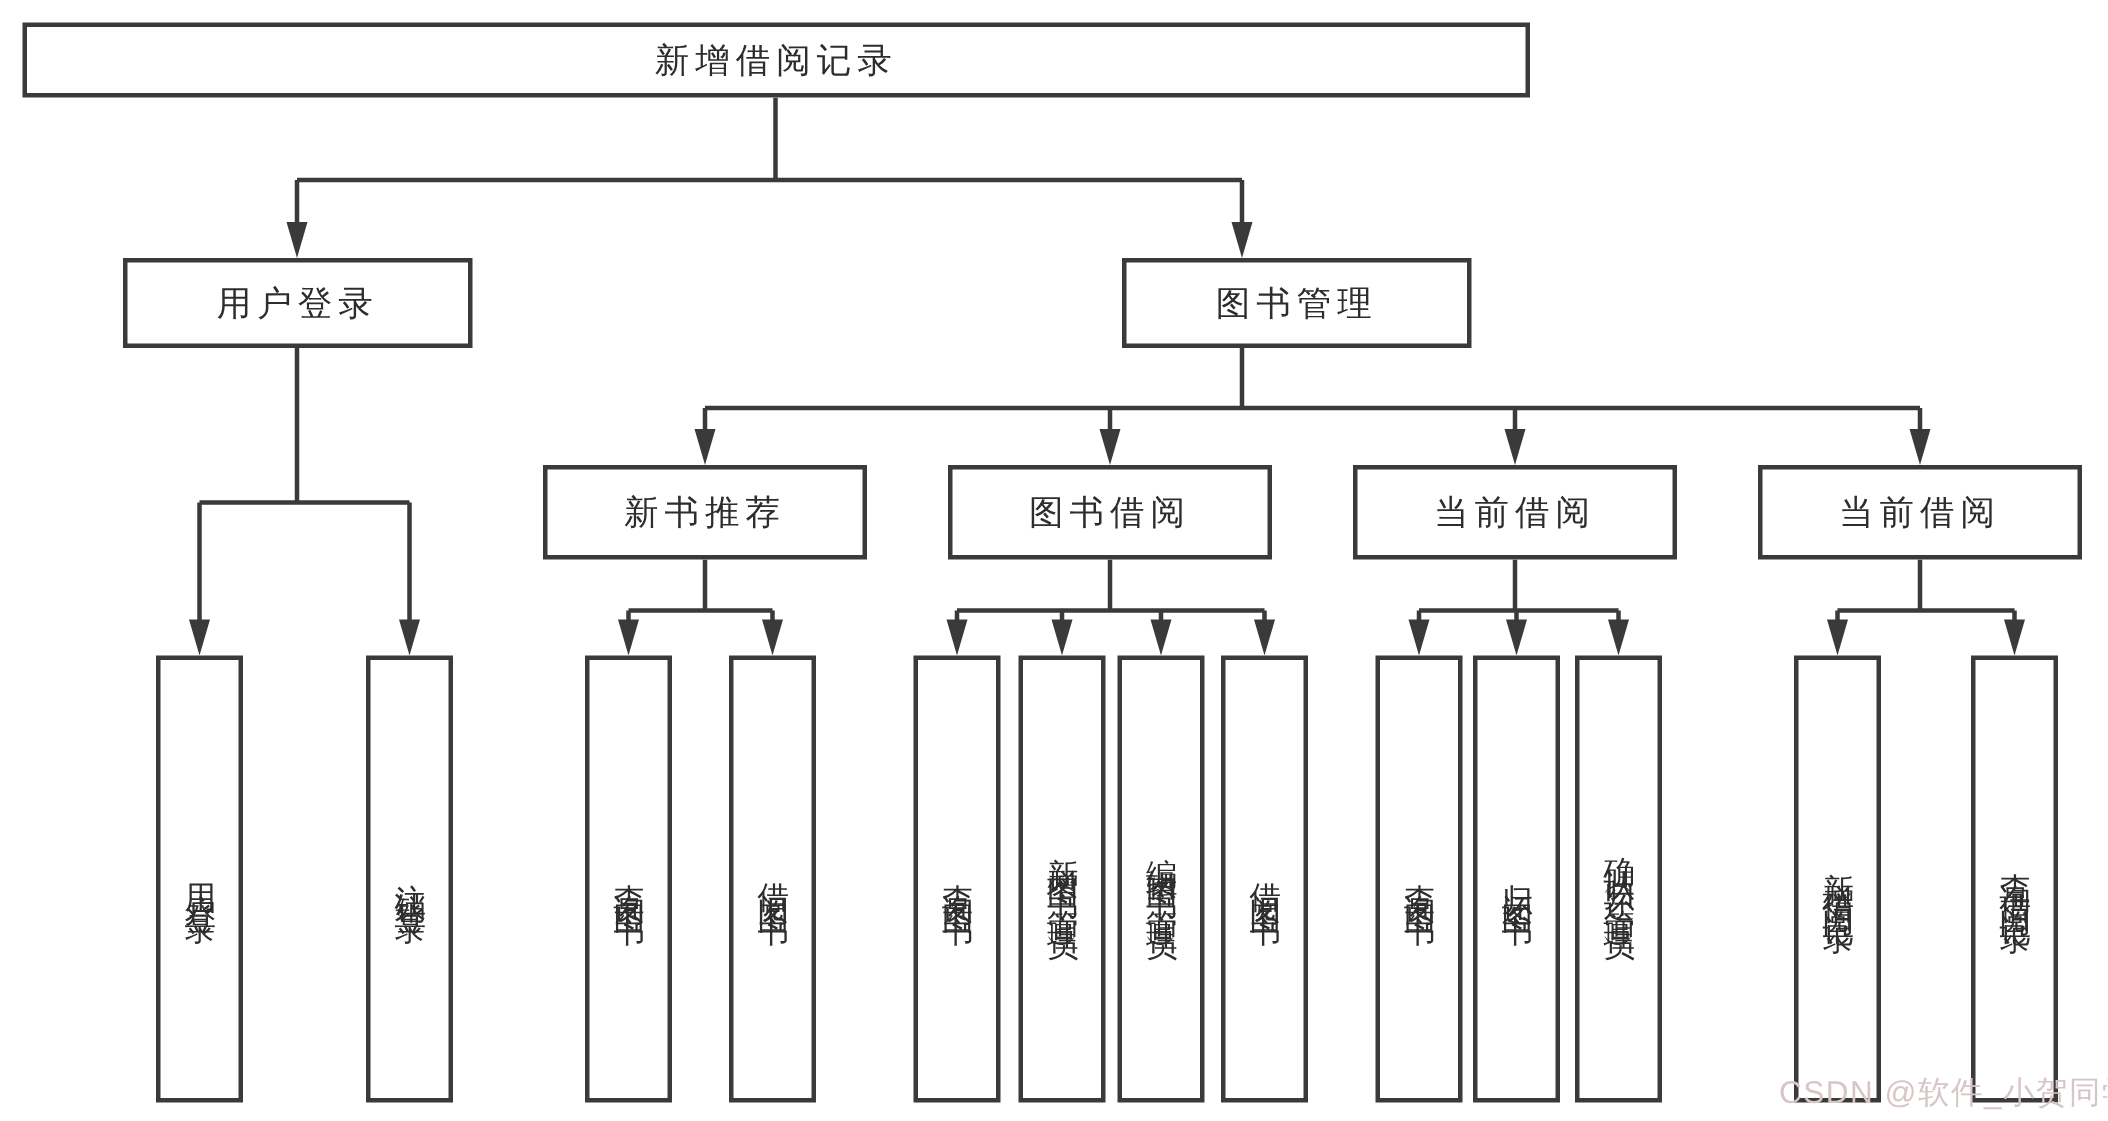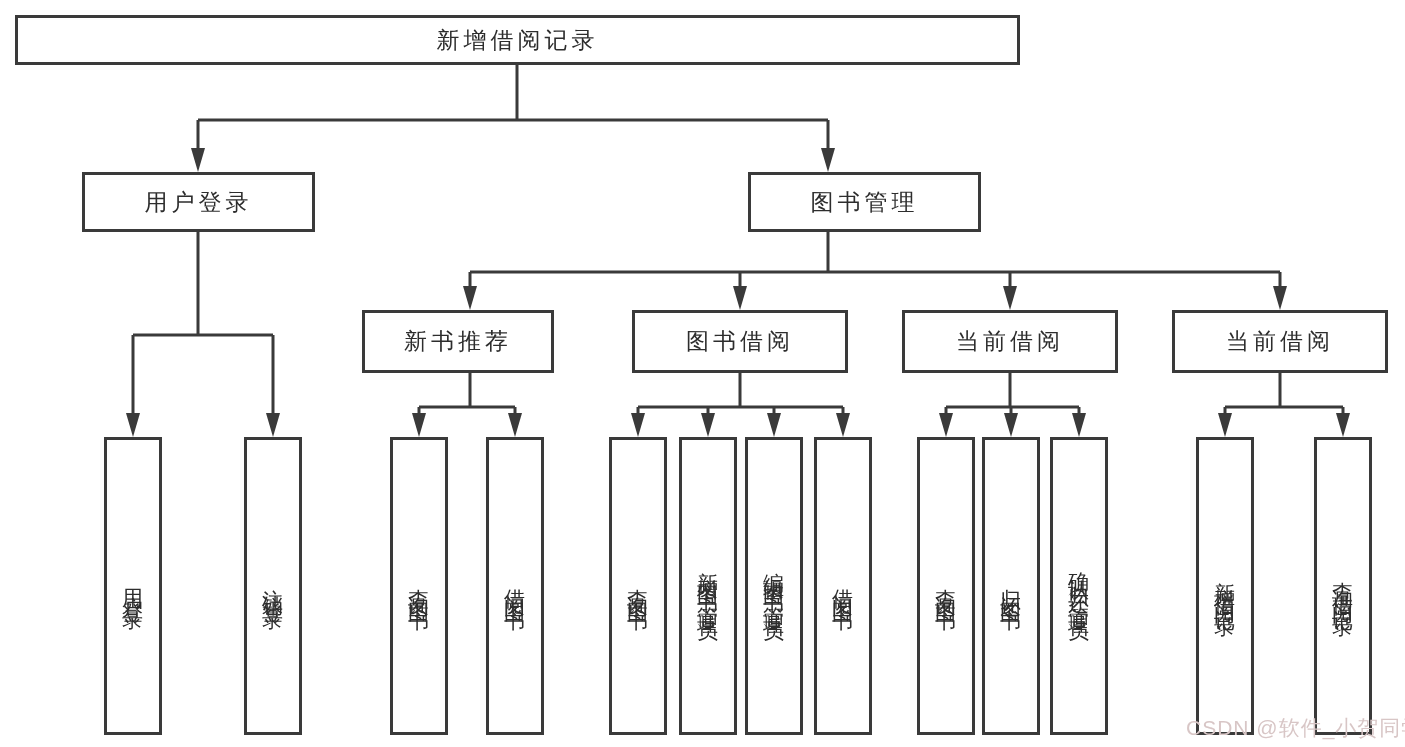--- a/index.html
+++ b/index.html
@@ -100,21 +100,21 @@
       <polygon points="1218,413 1232,413 1225,437"></polygon>
       <polygon points="1336,413 1350,413 1343,437"></polygon>
     </g>
   </svg>
 
   <div class="node h" style="left:15px; top:15px; width:1005px; height:50px;">新增借阅记录</div>
 
   <div class="node h" style="left:82px; top:172px; width:233px; height:60px;">用户登录</div>
   <div class="node h" style="left:712px; top:172px; width:233px; height:60px;margin-left:36px;">图书管理</div>
 
-  <div class="node h" style="left:362px; top:310px; width:192px; height:63px;">新书推荐</div>
+  <div class="node h" style="left:362px; top:310px; width:216px; height:63px;">新书推荐</div>
   <div class="node h" style="left:902px; top:310px; width:216px; height:63px;">当前借阅</div>
   <div class="node h" style="left:632px; top:310px; width:216px; height:63px;">图书借阅</div>
   <div class="node h" style="left:1172px; top:310px; width:216px; height:63px;">当前借阅</div>
 
   <div class="node v" style="left:104px; top:437px; width:58px; height:298px;">用户登录</div>
   <div class="node v" style="left:244px; top:437px; width:58px; height:298px;">注销登录</div>
 
   <div class="node v" style="left:390px; top:437px; width:58px; height:298px;">查询图书</div>
   <div class="node v" style="left:486px; top:437px; width:58px; height:298px;">借阅图书</div>
 

